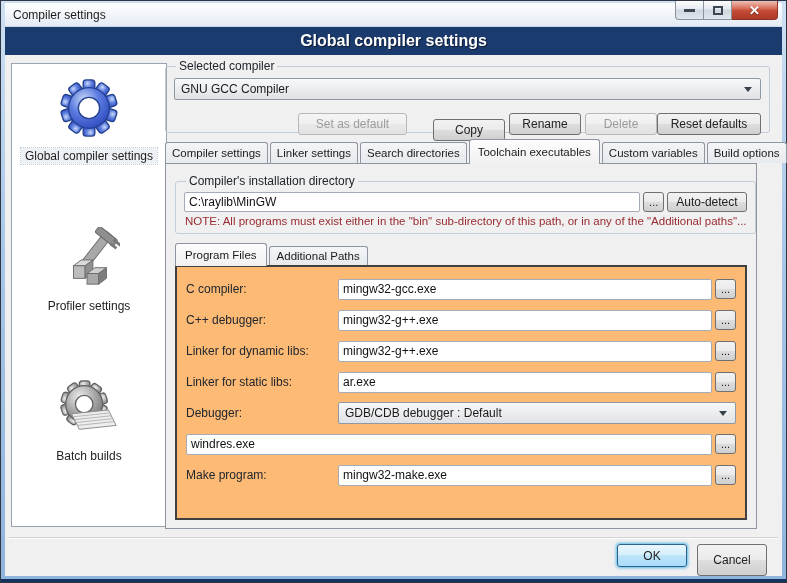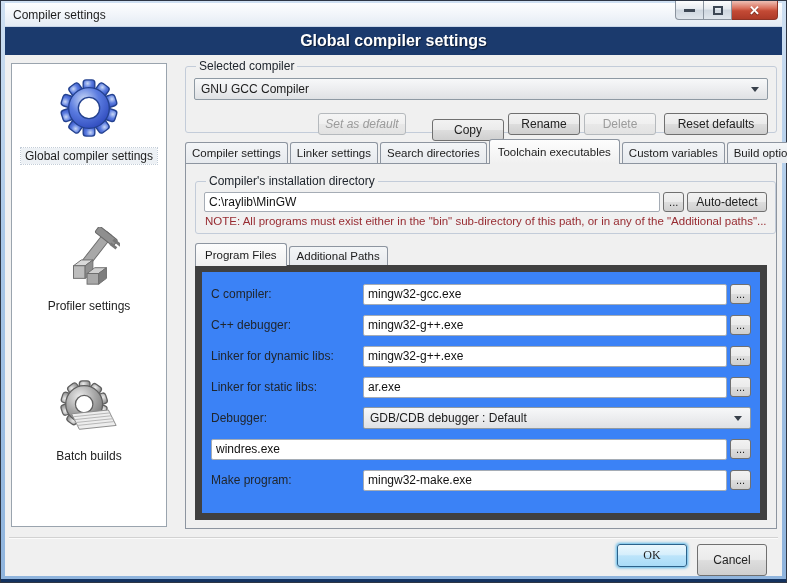--- a/index.html
+++ b/index.html
@@ -51,21 +51,21 @@
   .sidebar {
     position:absolute; left:6px; top:8px; width:156px; height:464px;
     background:#fff; border:1px solid #9aa4ae; overflow:hidden;
   }
   .side-item { height:150px; padding-top:12px; display:flex; flex-direction:column; align-items:center; cursor:default; }
   .side-item .icon-box { width:64px; height:64px; display:flex; align-items:center; justify-content:center; }
   .side-item .side-label { margin-top:8px; font-size:12px; color:#222; padding:1px 4px; }
   .side-item.selected .side-label { background:#edf1f5; outline:1px dotted #c3cdd8; }
 
   
-  .rightpanel { position:absolute; left:180px; top:4px; width:592px; height:470px; display:flex; flex-direction:column; }
+  .rightpanel { position:absolute; left:160px; top:4px; width:592px; height:470px; display:flex; flex-direction:column; }
 
   fieldset.group {
     border:1px solid #c3ccd9; border-radius:3px; padding:2px 8px 6px 8px;
     margin:0; background:transparent;
   }
   fieldset.group legend { font-size:12px; color:#20262e; padding:0 3px; margin-left:2px; }
 
   .compiler-group { height:74px; }
   .combo {
     height:22px; border:1px solid #8e99a3; border-radius:2px;
@@ -78,21 +78,21 @@
 
   .btnrow { display:flex; margin-top:7px; align-items:center; }
   .btn {
     height:22px; padding:0 10px; font-size:12px; color:#222; font-family:"Liberation Sans",sans-serif;
     border:1px solid #707070; border-radius:3px; cursor:default;
     background:linear-gradient(180deg,#f2f2f2 0%,#ebebeb 48%,#dddddd 52%,#cfcfcf 100%);
     display:flex; align-items:center; justify-content:center; white-space:nowrap;
   }
   .btn.disabled { color:#9b9b9b; border-color:#b5b9bd;
     background:linear-gradient(180deg,#f5f5f5 0%,#f0f0f0 48%,#e8e8e8 52%,#e2e2e2 100%); }
-  .b-setdefault { width:88px; margin-left:124px;font-style:italic; }
+  .b-setdefault { width:109px; margin-left:124px; }
   .b-copy { width:72px; margin-left:26px;margin-top:12px; }
   .b-rename { width:72px; margin-left:4px; }
   .b-delete { width:72px; margin-left:4px; }
   .b-reset { width:104px; margin-left:auto; }
 
   
   .tabstrip { display:flex; align-items:flex-end; margin-top:5px; height:25px; position:relative; z-index:2; }
   .tab {
     height:21px; padding:0 6px; line-height:20px; font-size:11.5px; white-space:nowrap;
     border:1px solid #8d95a0; border-bottom:none; border-radius:3px 3px 0 0;
@@ -123,35 +123,34 @@
   .subtabstrip { display:flex; align-items:flex-end; margin-top:8px; height:23px; position:relative; z-index:2; }
   .subtab {
     height:19px; padding:0 7px; line-height:18px; font-size:11.5px;
     border:1px solid #8d95a0; border-bottom:none; border-radius:3px 3px 0 0;
     background:linear-gradient(180deg,#f3f5f7,#e7eaee); margin-right:2px; cursor:default;
   }
   .subtab.active {
     height:23px; margin-bottom:-1px; line-height:22px; padding:0 9px;
     background:linear-gradient(180deg,#fdfdfd 0%,#f0f0f0 100%); position:relative; z-index:3;
   }
-  .subpanel { flex:1; border:7px solid #404040; background:#3b82f6; padding:11px 9px 8px 9px; }
+  .subpanel { flex:1; border:2px solid #404040; background:#fdba74; padding:11px 9px 8px 9px; }
 
   .field-row { display:flex; align-items:center; margin-bottom:9px; height:22px; }
   .field-label { width:152px; font-size:12px; color:#20262e; }
   .field-row input.textbox { flex:1; height:21px; }
   .field-row .combo { flex:1; }
 
   
   .footer-sep { position:absolute; left:4px; right:4px; top:482px; border-top:1px solid #d2d2d2; border-bottom:1px solid #fbfbfb; }
   .footer { position:absolute; right:15px; top:489px; display:flex; gap:10px; }
   .btn.ok {
     width:70px; height:23px; border:1px solid #2c628b;
     background:linear-gradient(180deg,#ebf7fd 0%,#d6effc 45%,#bce4fa 52%,#a9dcf8 100%);
     box-shadow:0 0 3px 1px #57b6e8;
-    font-family:Liberation Serif, serif;
   }
   .btn.cancel { width:70px; height:32px; }
 </style>
 </head>
 <body>
 
 <div class="window">
 
   <div class="titlebar">
     <span class="title-text">Compiler settings</span>

